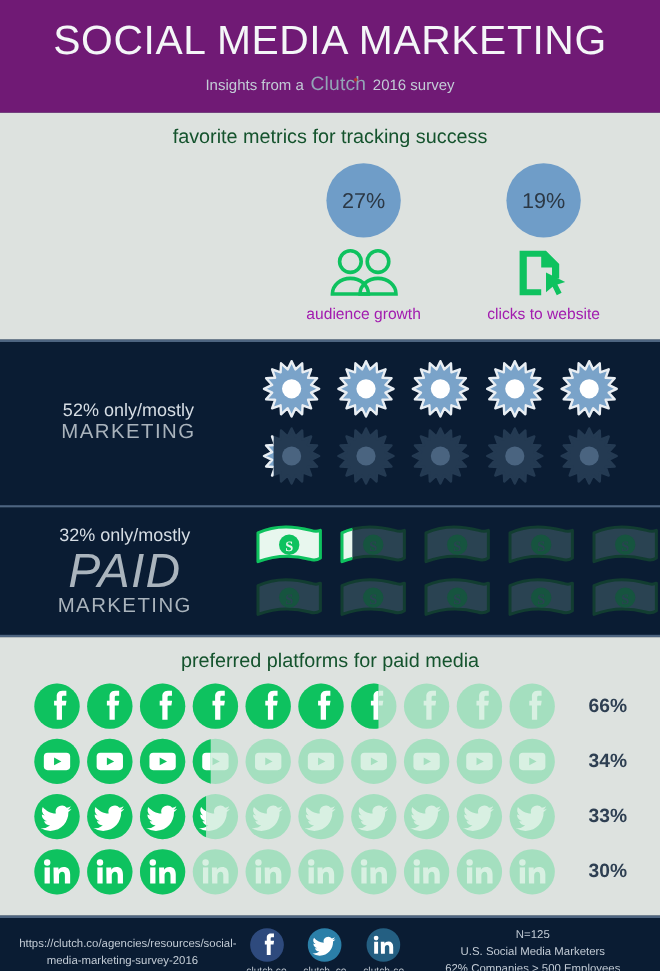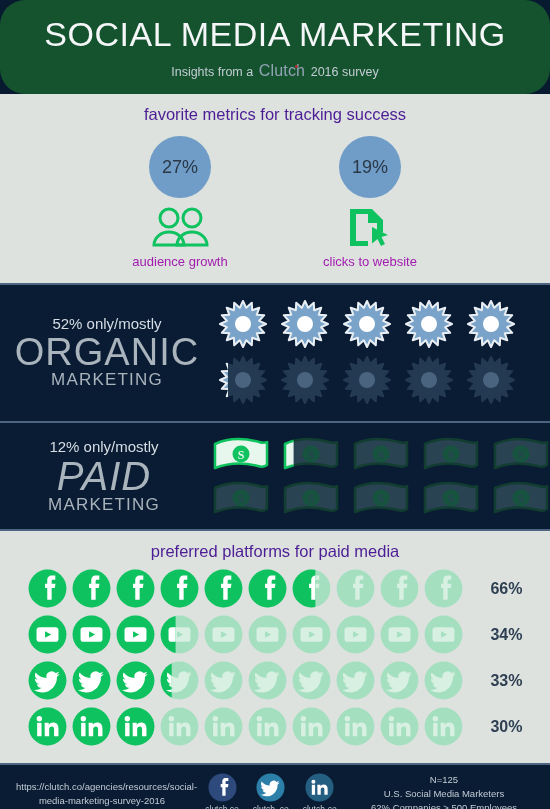--- a/index.html
+++ b/index.html
@@ -6,43 +6,43 @@
   html,body { width:550px; height:809px; }
   body {
     font-family:"Liberation Sans", sans-serif;
     background:#0a1c33;
     overflow:hidden;
     -webkit-font-smoothing:antialiased;
   }
   .page { position:relative; width:550px; height:809px; background:#081a30; }
 
   
-  .header { background:#14532d; padding:16px 0 14px; text-align:center;border-radius:25px; }
+  .header { background:#701a75; padding:16px 0 14px; text-align:center; }
   .header h1 {
     font-size:34px; font-weight:400; letter-spacing:.5px;
     color:#f4f6f8; line-height:1.1;
   }
   .subtitle { margin-top:9px; font-size:12.5px; color:#c3ccd6; }
   .subtitle .brand {
     color:#93a4b6; font-size:16px; letter-spacing:.2px; position:relative;
     padding:0 2px;
   }
   .subtitle .brand .dot {
     position:absolute; width:3px; height:3px; background:#b4312e;
     border-radius:50%; right:9.5px; top:3px;
   }
 
   
   .light { background:#dde2df; }
   .sec-title {
-    text-align:center; font-size:16.5px; color:#4c1d95; padding:11px 0 8px;
+    text-align:center; font-size:16.5px; color:#14532d; padding:11px 0 8px;
   }
 
   
-  .metrics { display:flex; justify-content:center; padding:4px 22px 14px;gap:40px; }
+  .metrics { display:flex; justify-content:flex-end; padding:4px 22px 14px; }
   .metric { width:150px; text-align:center; }
   .bubble {
     width:62px; height:62px; border-radius:50%; background:#6f9dc8;
     margin:0 auto 8px; display:flex; align-items:center; justify-content:center;
     color:#2b3845; font-size:18px;
   }
   .mico { height:42px; display:flex; align-items:center; justify-content:center; }
   .mlabel { font-size:13px; color:#a21caf; margin-top:6px; }
 
   
@@ -126,21 +126,20 @@
 
 
     </div>
   </div>
 
   <div class="divline"></div>
 
   <div class="band organic">
     <div class="txtcol">
       <div class="pct-line">52% only/mostly</div>
-      <div class="big">ORGANIC</div>
       <div class="sub">MARKETING</div>
     </div>
     <div class="iconcol">
       <div class="irow" id="organic-row1">
           <div>
             <svg width="50" height="50" viewBox="0 0 50 50">
     <defs>
                 <clipPath id="fc0">
                   <rect x="0" y="0" width="50.00" height="50"></rect>
                 </clipPath>
@@ -311,21 +310,21 @@
   </svg>
           </div>
         </div>
     </div>
   </div>
 
   <div class="divline"></div>
 
   <div class="band paid">
     <div class="txtcol">
-      <div class="pct-line">12% only/mostly</div>
+      <div class="pct-line">32% only/mostly</div>
       <div class="big paid">PAID</div>
       <div class="sub">MARKETING</div>
     </div>
     <div class="iconcol">
       <div class="irow" id="paid-row1">
           <div>
             <svg width="58" height="38" viewBox="0 0 58 38">
     <defs>
                 <clipPath id="bc0">
                   <rect x="0" y="0" width="58.00" height="38"></rect>

